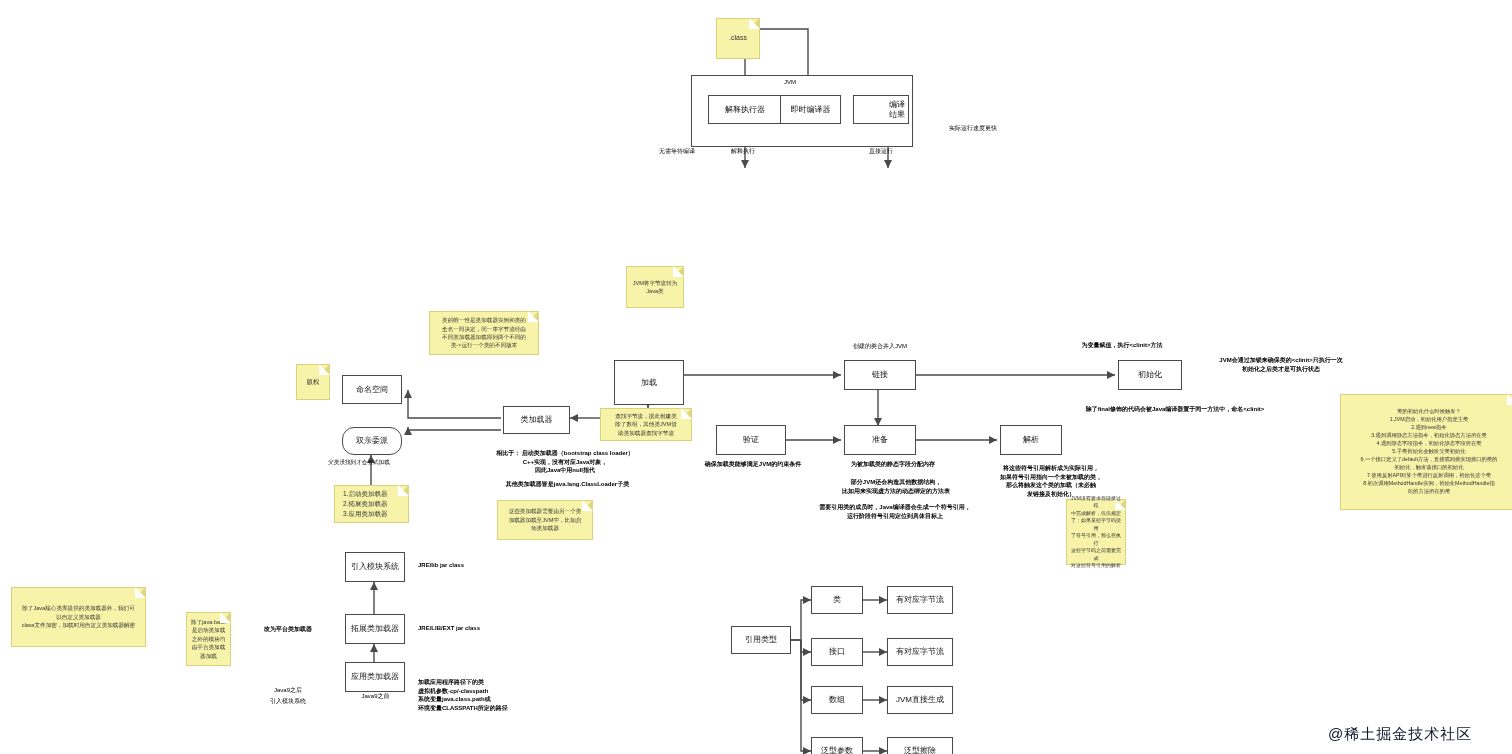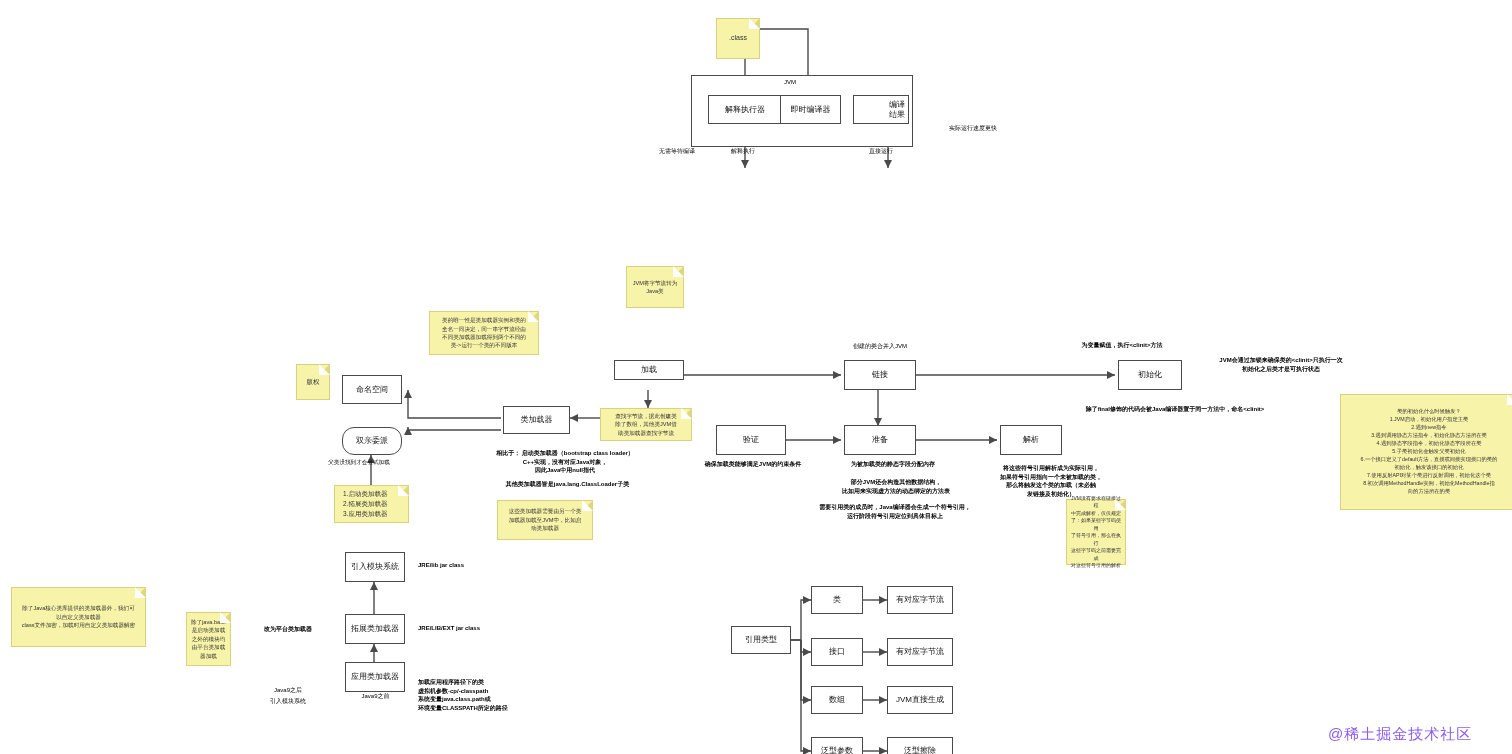--- a/index.html
+++ b/index.html
@@ -15,21 +15,21 @@
         font-size:5.6px;line-height:1.5;color:#333;padding:4px 3px;text-align:center;
         display:flex;align-items:center;justify-content:center;
         box-shadow:0 0 0 0 rgba(0,0,0,0);}
   .note .inner{width:100%;}
   .note::after{content:"";position:absolute;right:-1px;top:-1px;border-width:0 11px 11px 0;
        border-style:solid;border-color:#ffffff transparent;}
   .note::before{content:"";position:absolute;right:-1px;top:-1px;width:0;height:0;
        border-left:11px solid transparent;border-bottom:11px solid #ded77f;}
   .lbl{position:absolute;font-size:6px;line-height:1.45;color:#000;text-align:center;white-space:pre-line;}
   .lbl.b{font-weight:bold;}
-  .watermark{position:absolute;font-size:15px;color:#8b5cf6;letter-spacing:1px;}
+  .watermark{position:absolute;font-size:15px;color:#0f172a;letter-spacing:1px;}
   svg.edges{position:absolute;left:0;top:0;width:1512px;height:754px;pointer-events:none;}
 </style>
 </head>
 <body>
 
 <div id="canvas">
 
   <svg class="edges" viewBox="0 0 1512 754">
     <defs>
       <marker id="ah" markerWidth="7" markerHeight="7" refX="6" refY="3" orient="auto">
@@ -93,21 +93,21 @@
   <div class="lbl" style="left: 624px; top: 135px; width: 90px; white-space: pre-line;">无需等待编译</div>
   <div class="lbl" style="left: 700px; top: 135px; width: 70px; white-space: pre-line;">解释执行</div>
   <div class="lbl" style="left: 838px; top: 135px; width: 70px; white-space: pre-line;">直接运行</div>
   <div class="lbl" style="left: 905px; top: 112px; width: 120px; white-space: pre-line;">实际运行速度更快</div>
 
   <div class="note" style="left:618px;top:254px;width:58px;height:42px;">
     <span class="inner" style="white-space: pre-line;">JVM将字节流转为
 Java类</span>
   </div>
 
-  <div class="box" style="left:606px;top:348px;width:70px;height:20px;">加载</div>
+  <div class="box" style="left:606px;top:348px;width:70px;height:45px;">加载</div>
   <div class="box" style="left:836px;top:348px;width:72px;height:30px;">链接</div>
   <div class="box" style="left:708px;top:413px;width:70px;height:30px;">验证</div>
   <div class="box" style="left:836px;top:413px;width:72px;height:30px;">准备</div>
   <div class="box" style="left:992px;top:413px;width:62px;height:30px;">解析</div>
   <div class="box" style="left:1110px;top:348px;width:64px;height:30px;">初始化</div>
 
   <div class="lbl" style="left: 812px; top: 330px; width: 120px; white-space: pre-line;">创建的类合并入JVM</div>
   <div class="lbl b" style="left: 1024px; top: 329px; width: 180px; white-space: pre-line;">为变量赋值，执行&lt;clinit&gt;方法</div>
   <div class="lbl b" style="left: 1178px; top: 344px; width: 190px; white-space: pre-line;">JVM会通过加锁来确保类的&lt;clinit&gt;只执行一次
 初始化之后类才是可执行状态</div>

